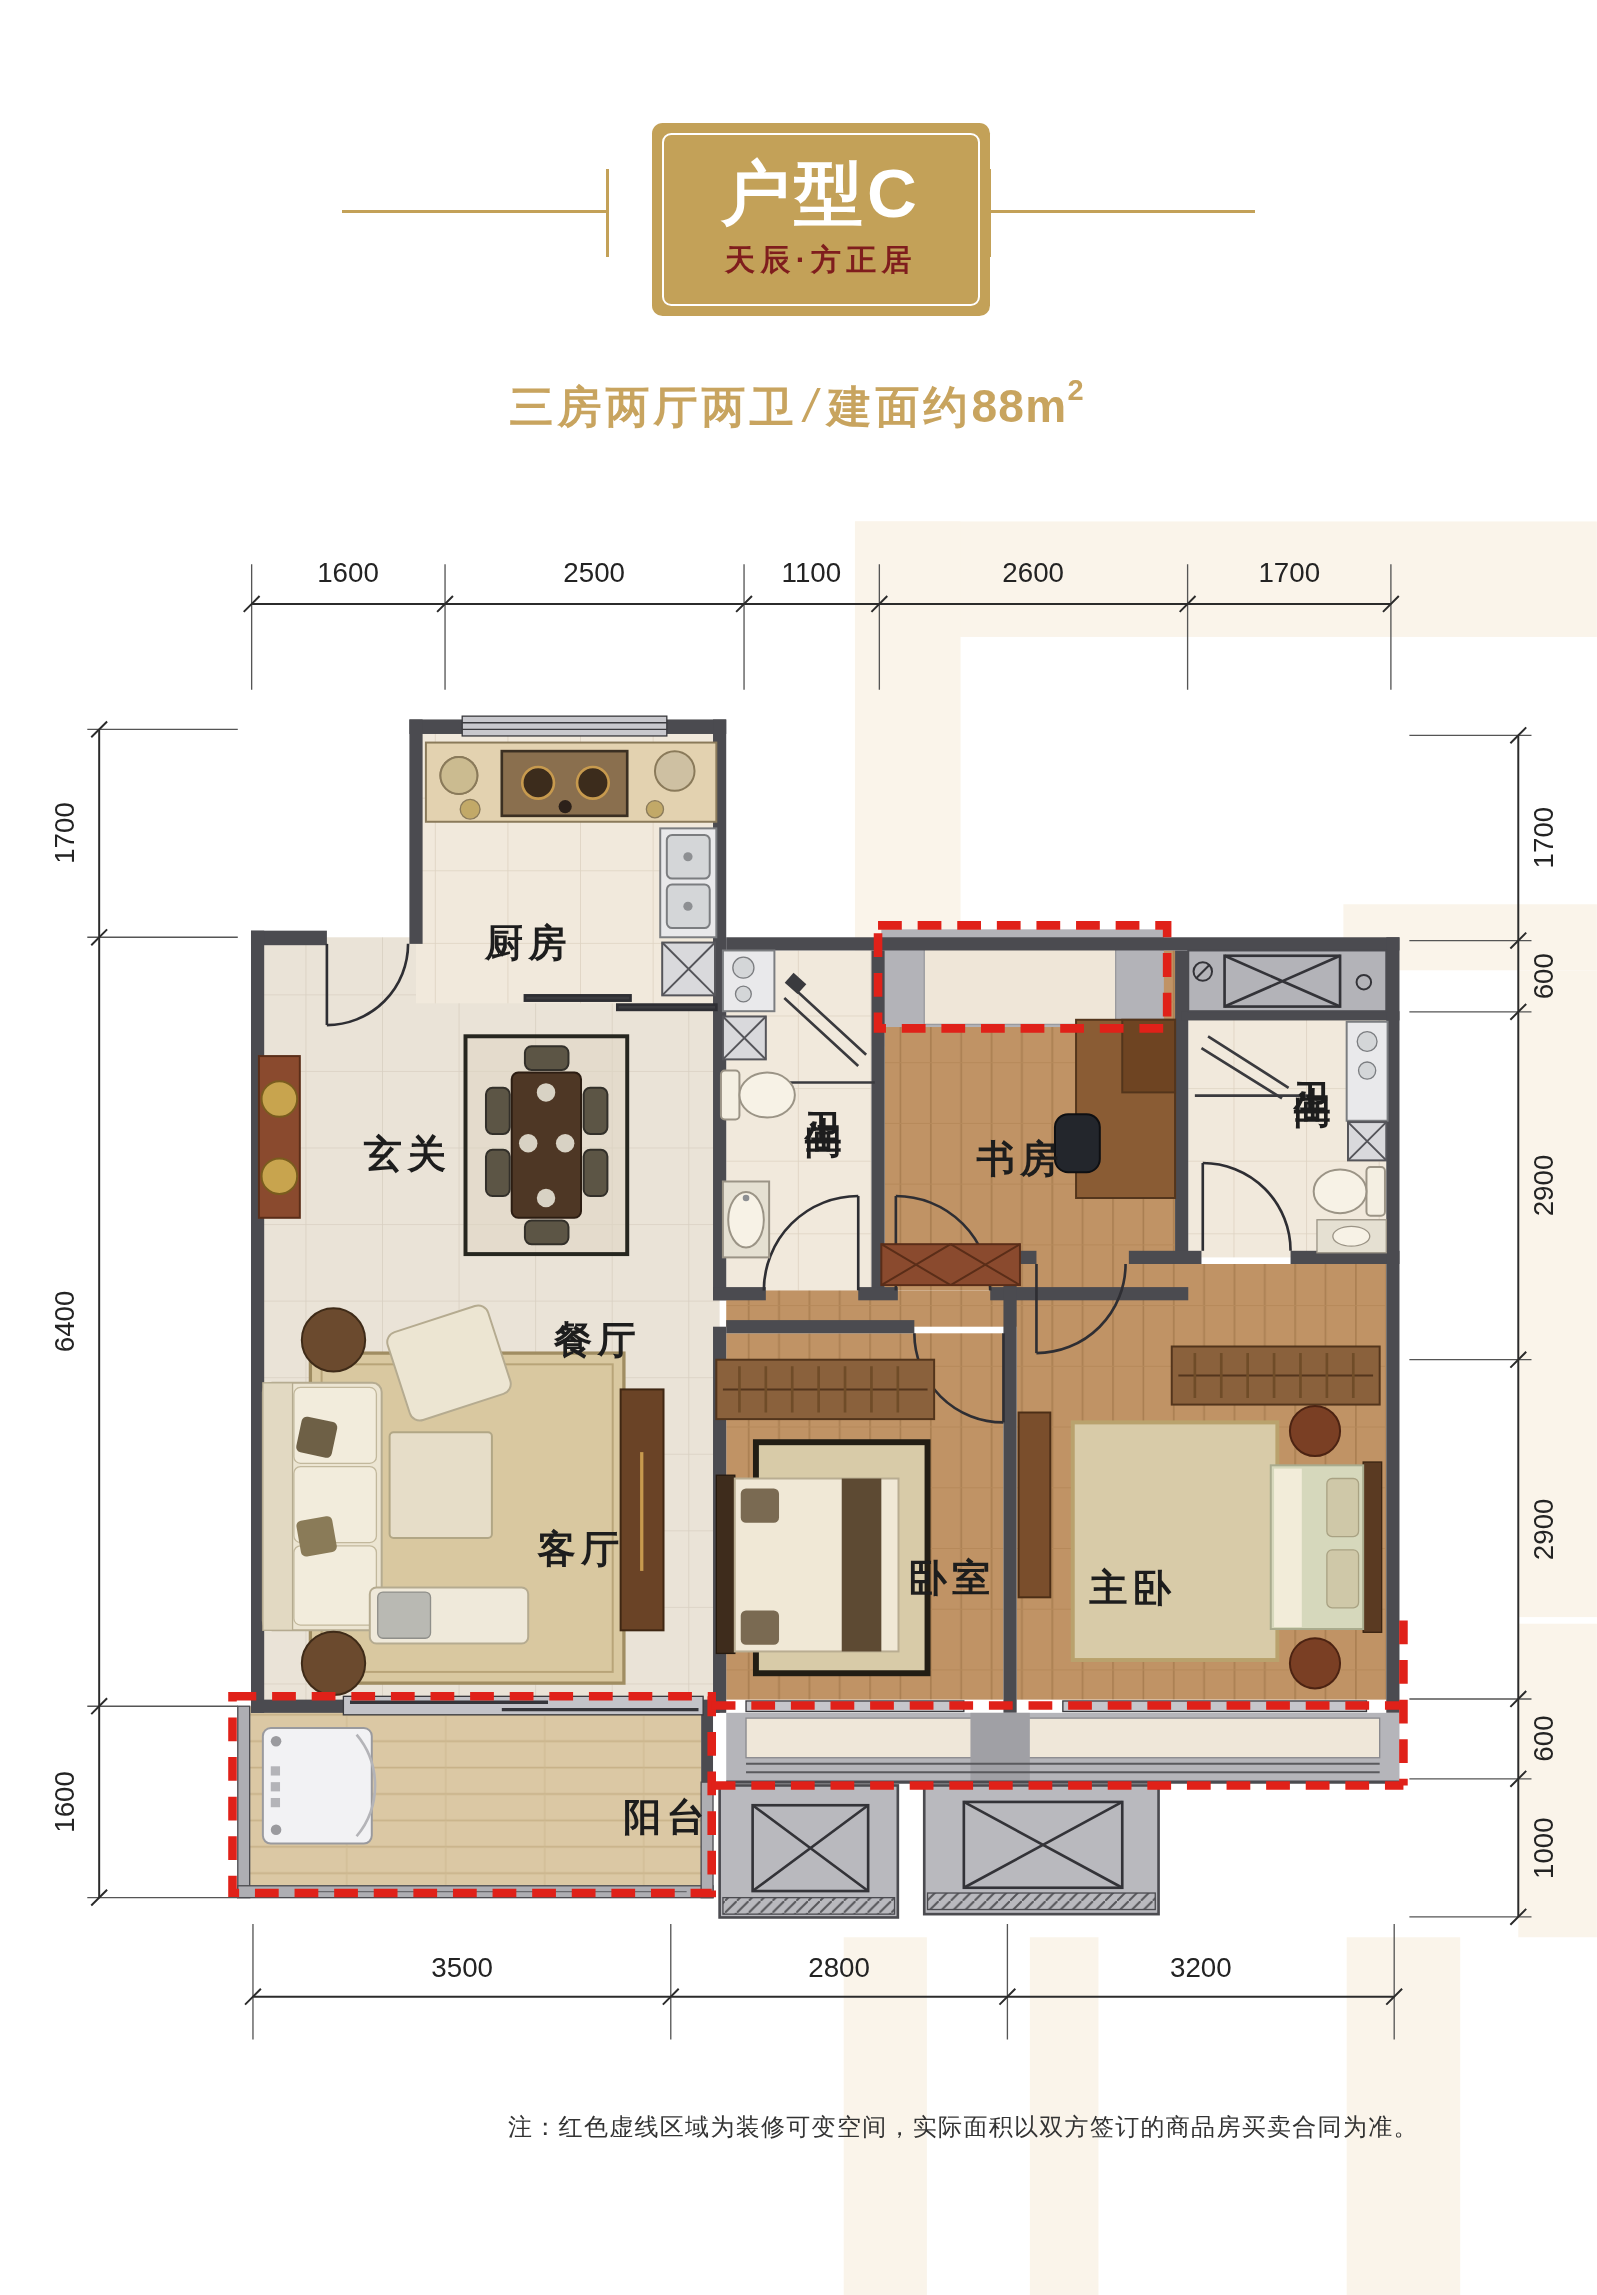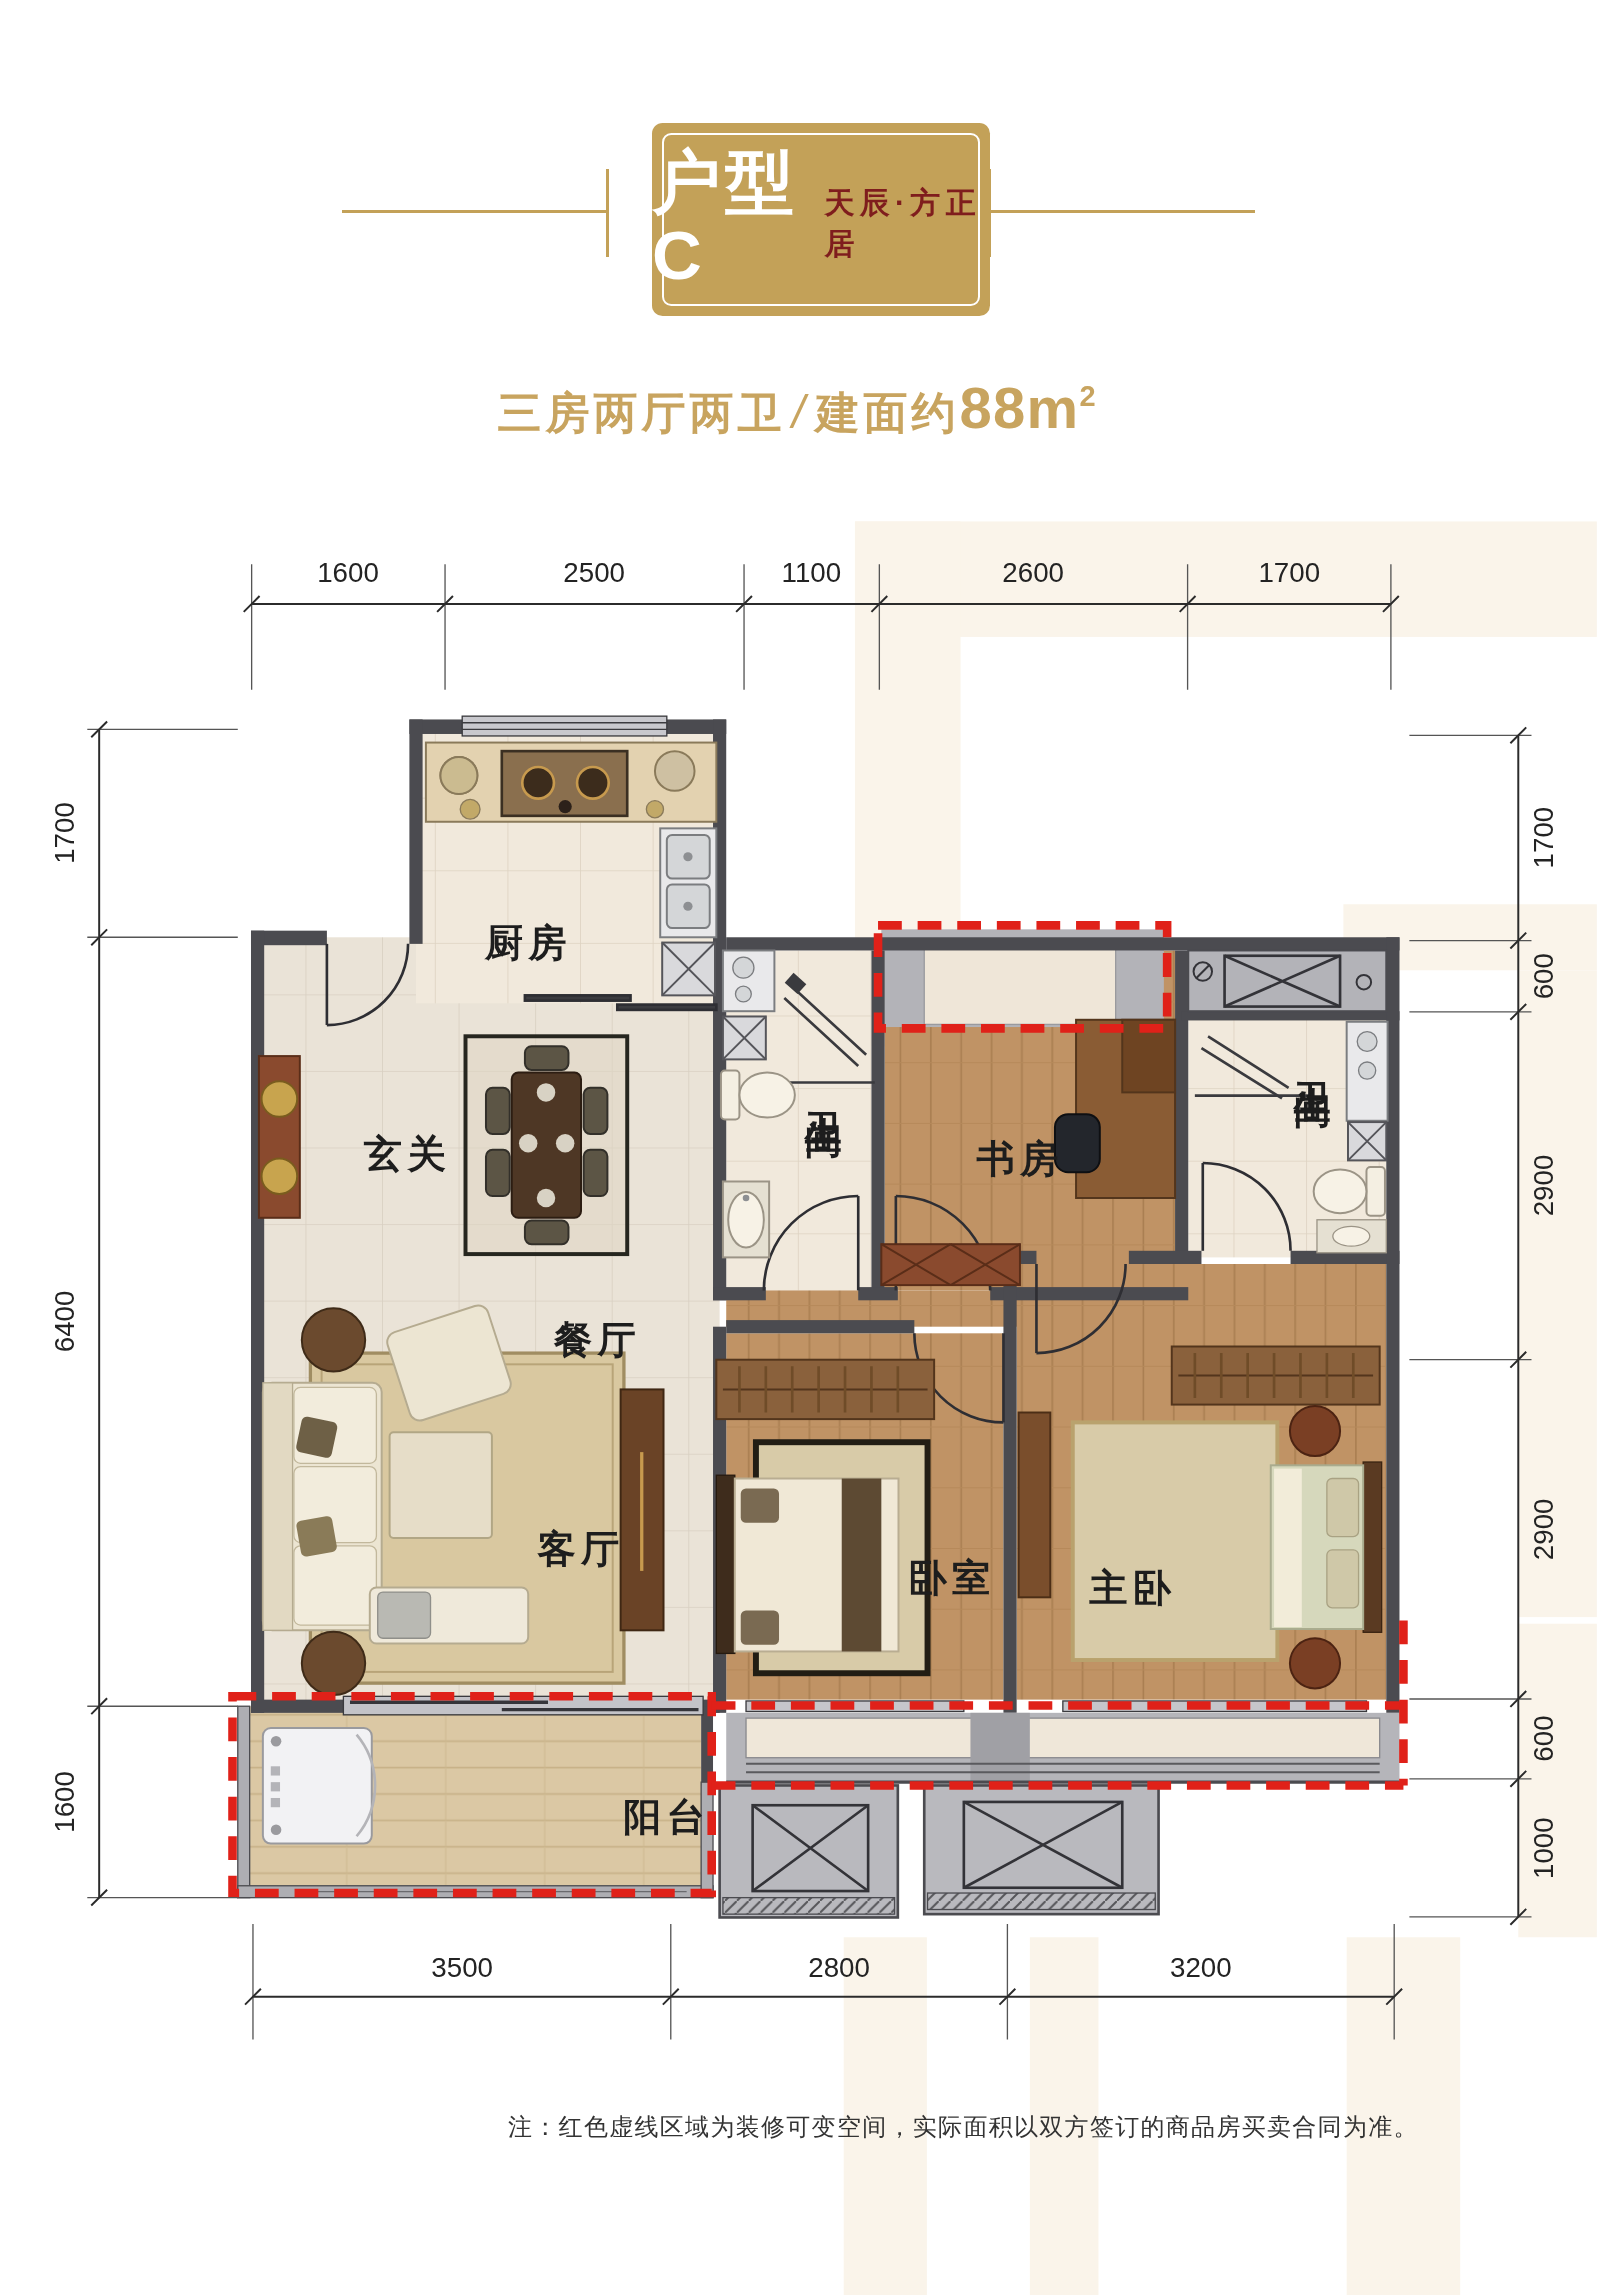--- a/index.html
+++ b/index.html
@@ -4,21 +4,21 @@
 <style>
   html,body{margin:0;padding:0;}
   body{
     width:1597px;height:2295px;position:relative;background:#ffffff;overflow:hidden;
     font-family:"Liberation Sans","DejaVu Sans",sans-serif;
   }
   
   .badge{
     position:absolute;left:652px;top:123px;width:338px;height:193px;
     background:#c3a158;border-radius:10.6px;
-    display:flex;flex-direction:row;align-items:center;justify-content:center;
+    display:flex;flex-direction:column;align-items:center;justify-content:center;
   }
   .badge-frame{
     position:absolute;inset:10px;border:2.6px solid #ffffff;border-radius:9.2px;pointer-events:none;
   }
   .badge-title{
     color:#ffffff;font-size:69px;font-weight:700;letter-spacing:4px;line-height:1.05;
   }
   .badge-subtitle{
     color:#7f1d1d;font-size:30px;font-weight:600;letter-spacing:5.3px;margin-top:9.2px;
   }
@@ -26,21 +26,21 @@
   .deco-h-left{left:342px;top:210px;width:265px;height:3.3px;}
   .deco-v-left{left:606px;top:169px;width:3.3px;height:88px;}
   .deco-h-right{left:990px;top:210px;width:265px;height:3.3px;}
   .deco-v-right{left:988px;top:169px;width:3.3px;height:88px;}
   
   .tagline{
     position:absolute;left:0;top:374px;width:1597px;text-align:center;
     color:#c8a45f;font-weight:700;letter-spacing:4px;font-size:44px;
   }
   .tagline .slash{font-size:46px;font-weight:400;padding:0 6.6px;font-style:italic;}
-  .tagline .num{font-size:58px;letter-spacing:1.3px;}
+  .tagline .num{font-size:46px;letter-spacing:1.3px;}
   .tagline sup{font-size:29px;vertical-align:22.4px;}
   
   .note{
     position:absolute;left:508px;top:2111px;font-size:24px;color:#333333;letter-spacing:1.3px;
   }
   
   svg{position:absolute;left:0;top:0;}
   .room-label{
     font-family:"Liberation Sans","DejaVu Sans",sans-serif;
     font-size:58px;font-weight:600;fill:#1d1d1d;letter-spacing:8px;

